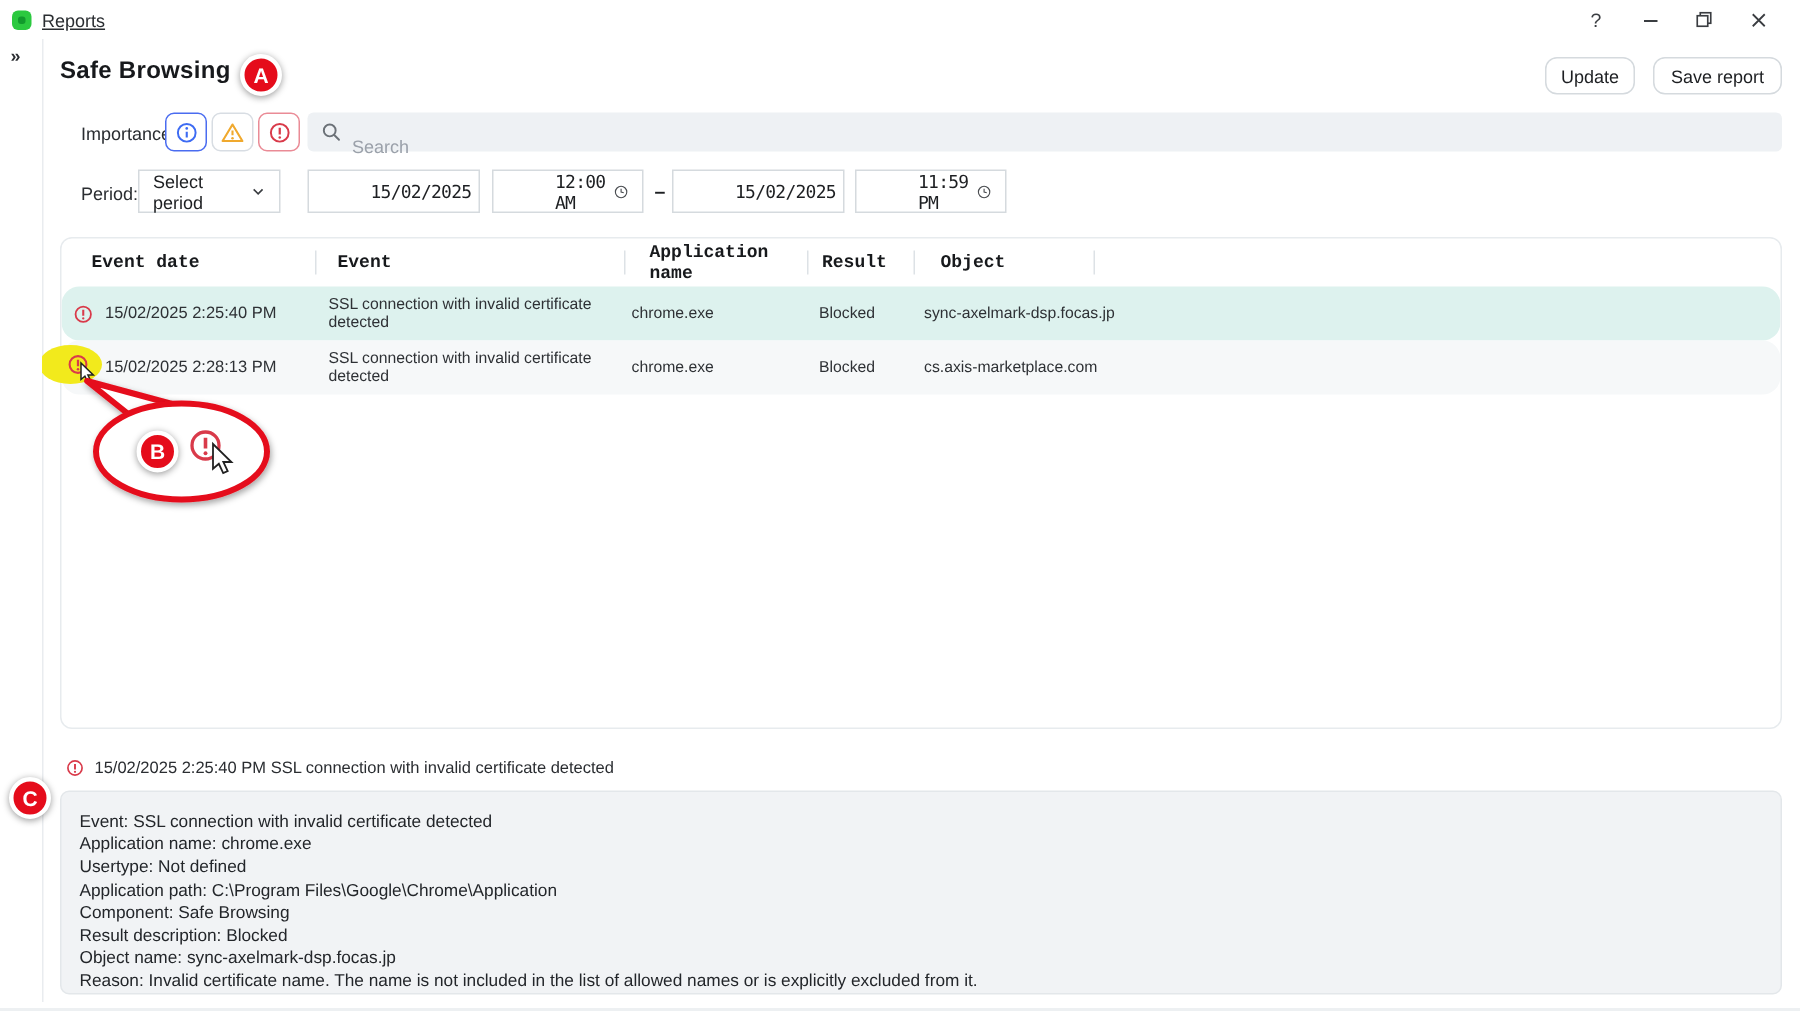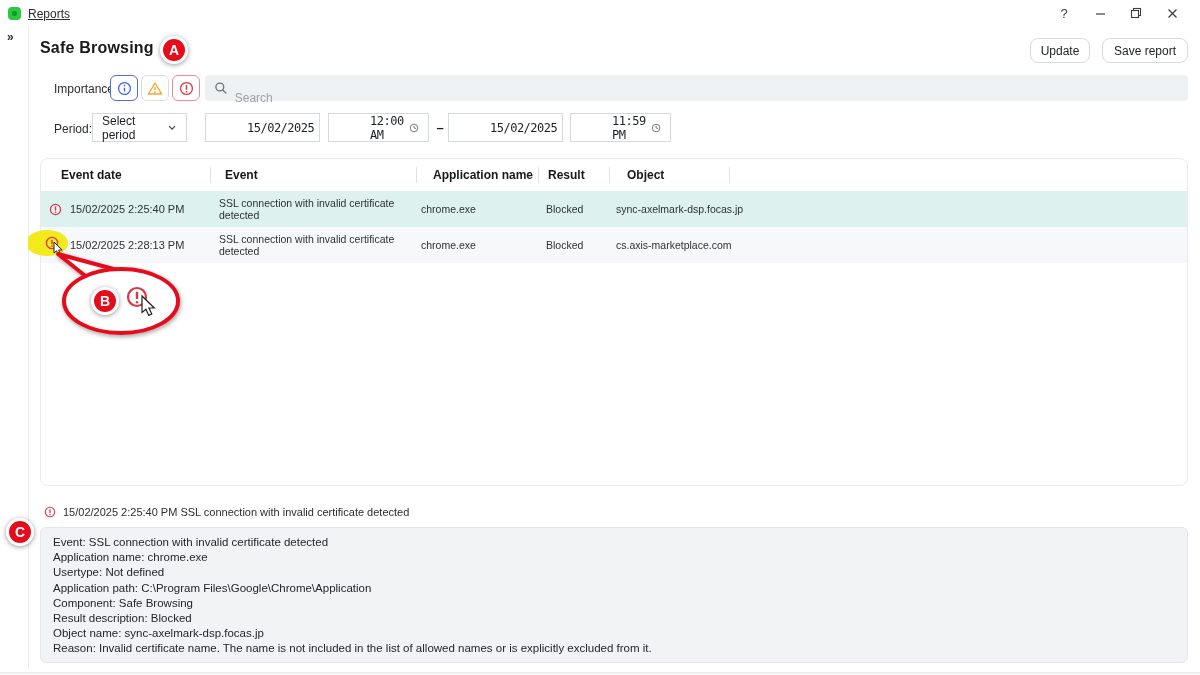--- a/index.html
+++ b/index.html
@@ -44,43 +44,43 @@
   .f-select { left:92px; width:95px; }
   .f-date1 { left:205px; width:115px; }
   .f-time1 { left:328px; width:101px; }
   .f-date2 { left:448px; width:115px; }
   .f-time2 { left:570px; width:101px; }
   .time-dash { position:absolute; left:434px; top:120px; width:12px; font-size:13px; font-weight:bold; color:#1d1f22; text-align:center; }
 
   
   .table { position:absolute; left:40px; top:158px; width:1148px; height:328px; border:1px solid #e7ebee; border-radius:8px; background:#fff; overflow:hidden; }
   .t-row { display:flex; width:100%; }
-  .t-head { height:32px; align-items:center; }
+  .t-head { height:32px; align-items:center;font-family:Liberation Mono, monospace; }
   .t-head .cell { position:relative; font-weight:bold; font-size:12px; color:#17191c; height:32px; display:flex; align-items:center; }
   .t-head .cell::after { content:""; position:absolute; right:0; top:8px; height:16px; width:1px; background:#dde2e6; }
   .t-head .cell.filler::after { display:none; }
   .c1 { width:170px; padding-left:20px; }
   .c2 { width:206px; padding-left:14px; }
   .c3 { width:122px; padding-left:16px; }
   .c4 { width:71px;  padding-left:9px; }
   .c5 { width:120px; padding-left:17px; }
   .filler { flex:1; }
-  .t-body-row { height:36px; align-items:center; font-size:10.5px; color:#2e3135; }
+  .t-body-row { height:36px; align-items:center; font-size:10.5px; color:#2e3135;border-radius:12px; }
   .t-body-row .c1 { display:flex; align-items:center; gap:8px; padding-left:8px; font-size:11px; }
   .t-body-row .c2 { padding-left:8px; }
   .t-body-row .c3 { padding-left:4px; }
   .t-body-row .c4 { padding-left:7px; }
   .t-body-row .c5 { padding-left:6px; white-space:nowrap; }
   .row-selected { background:#ddf2ee; }
   .row-alt { background:#f6f8f9; }
 
   
   .det-head { position:absolute; left:44px; top:506px; display:flex; align-items:center; gap:7px; }
   .det-head .txt { font-size:11px; color:#2a2d31; }
-  .det-box { position:absolute; left:40px; top:527px; width:1148px; height:136px; background:#f1f3f5; border:1px solid #e3e7ea; border-radius:6px; padding:7px 12px; }
+  .det-box { position:absolute; left:40px; top:527px; width:1148px; height:136px; background:#f1f3f5; border:1px solid #e3e7ea; border-radius:6px; padding:13px 12px; }
   .det-box .line { font-size:11.5px; line-height:15.2px; color:#23262a; white-space:nowrap; }
 
   .bottom-edge { position:absolute; left:0; top:672px; width:1200px; height:2px; background:#edf0f2; }
 
   
   .ann-badge { position:absolute; width:28px; height:28px; border-radius:50%; background:#e50c1b; border:3px solid #fff; box-shadow:0 1px 5px rgba(0,0,0,.4); color:#fff; font-weight:bold; font-size:14px; display:flex; align-items:center; justify-content:center; z-index:30; }
   .ann-a { left:160px; top:36px; }
   .ann-b { left:91px; top:287px; }
   .ann-c { left:6px; top:518px; }
   .b-overlay { position:absolute; left:28px; top:226px; width:180px; height:125px; z-index:20; pointer-events:none; }

